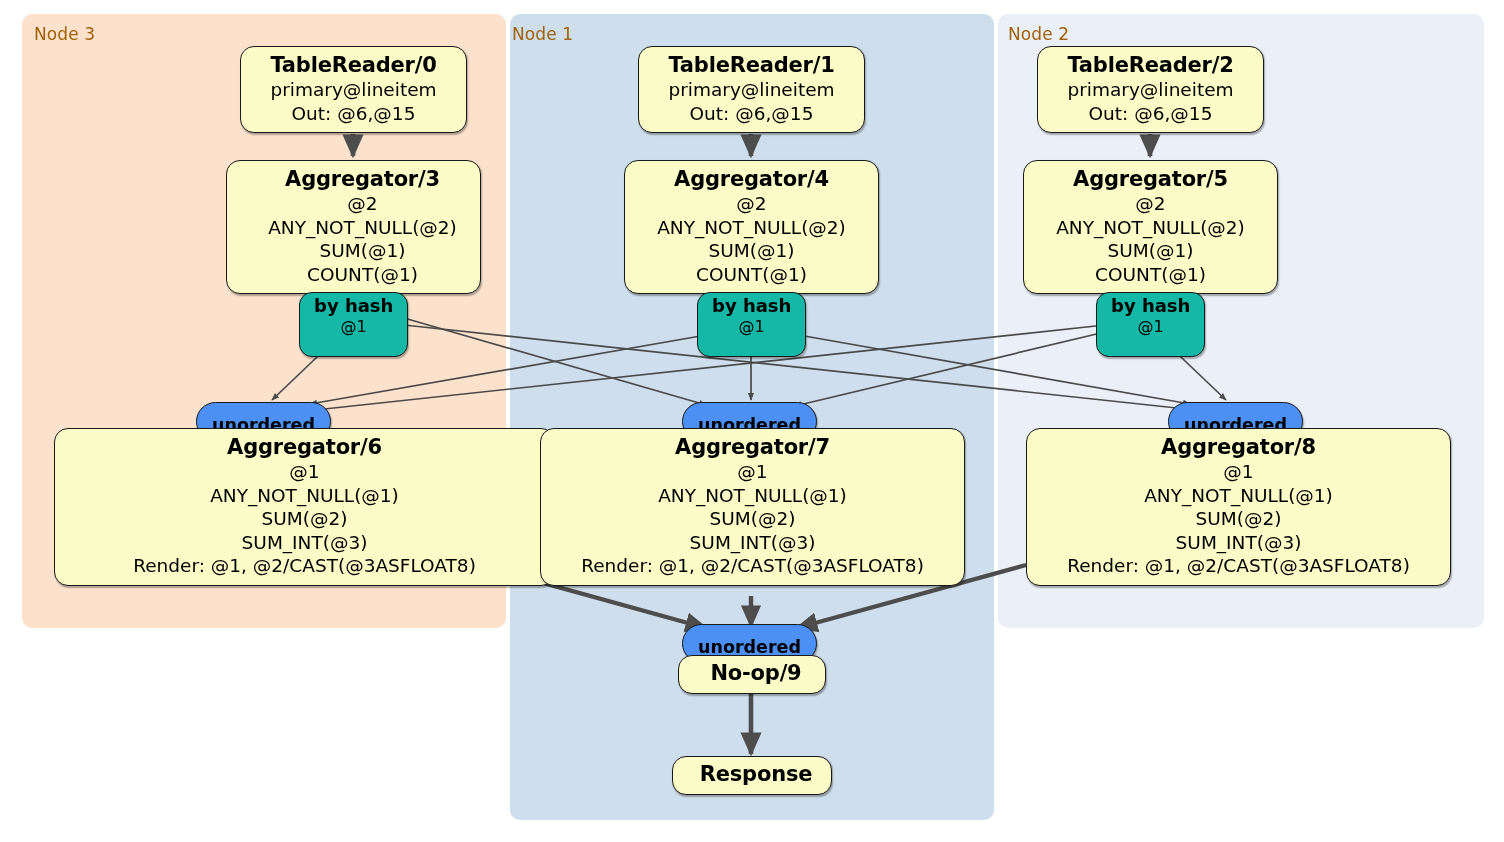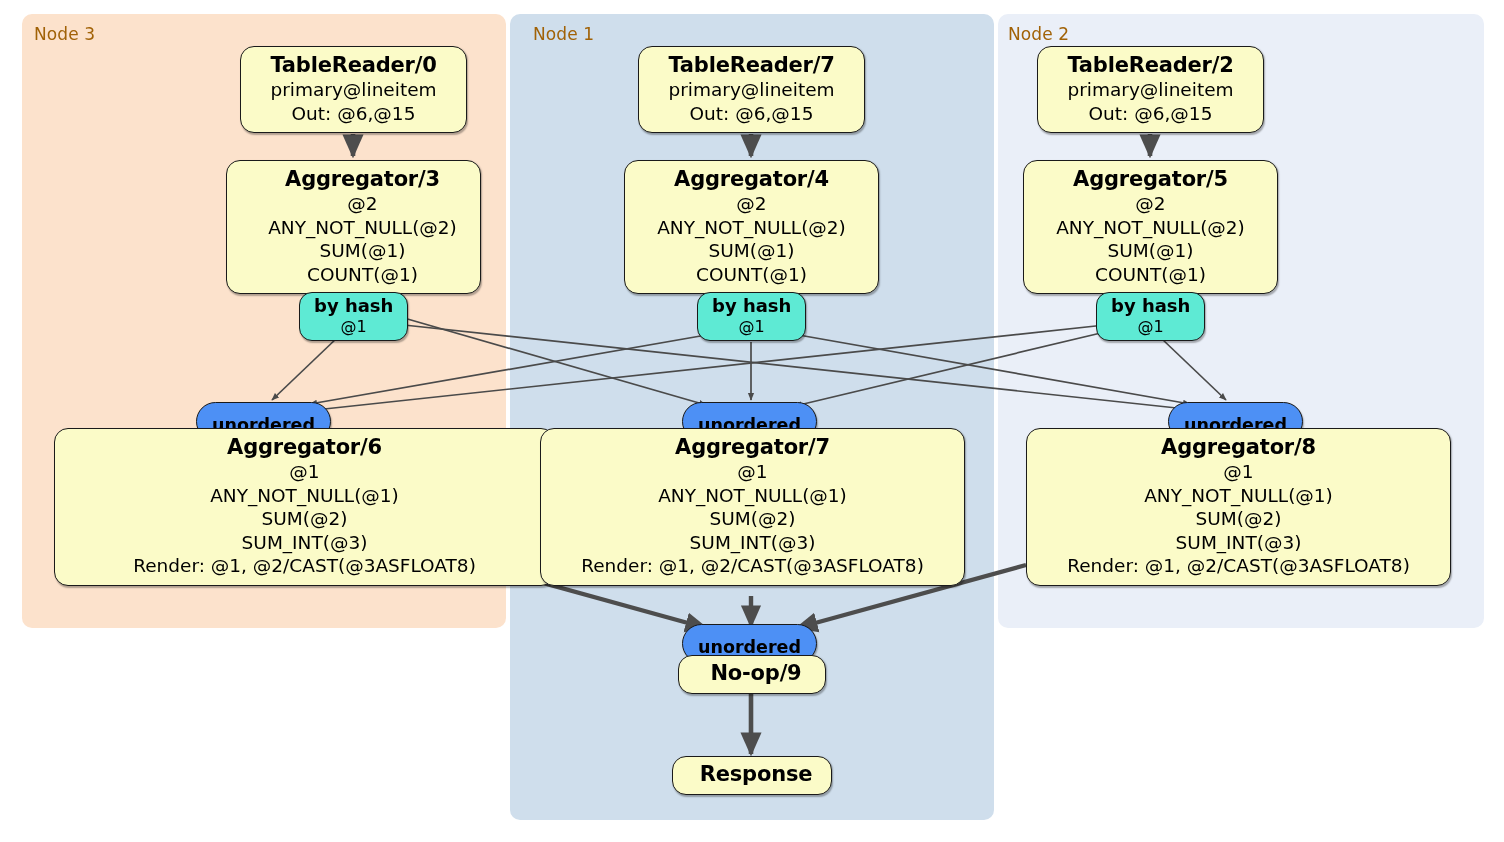--- a/index.html
+++ b/index.html
@@ -77,23 +77,23 @@
   
   .pill {
     position: absolute;
     box-sizing: border-box;
     border: 1.6px solid #1a1a1a;
     text-align: center;
     color: #000;
     box-shadow: 1px 1.5px 1.5px rgba(0,0,0,0.30);
   }
   .pill.hash {
-    background: #5eead4;
+    background: #14b8a6;
     border-radius: 13px;
-    padding: 2px 14px 4px 14px;
+    padding: 2px 14px 20px 14px;
   }
   .pill.hash .t1 {
     font-weight: bold;
     font-size: 18px;
     line-height: 22px;
     white-space: nowrap;
   }
   .pill.hash .t2 {
     font-size: 16px;
     line-height: 19px;
@@ -114,21 +114,21 @@
 </head>
 <body>
 
 <div id="canvas">
 
   <div class="region" style="left:22px; top:14px; width:484px; height:614px; background:#FCE2CC;"></div>
   <div class="region" style="left:510px; top:14px; width:484px; height:806px; background:#CFDEEC;"></div>
   <div class="region" style="left:998px; top:14px; width:486px; height:614px; background:#EAEFF8;"></div>
 
   <div class="region-label" style="left:34px; top:24px;">Node 3</div>
-  <div class="region-label" style="left:533px; top:24px;">Node 1</div>
+  <div class="region-label" style="left:512px; top:24px;">Node 1</div>
   <div class="region-label" style="left:1008px; top:24px;">Node 2</div>
 
   <svg id="edges" viewBox="0 0 1504 842" xmlns="http://www.w3.org/2000/svg">
     <defs>
       <marker id="arrowThick" viewBox="0 0 10 10" refX="9" refY="5" markerWidth="5.2" markerHeight="5.2" orient="auto-start-reverse">
         <path d="M 0 0.6 L 10 5 L 0 9.4 z" fill="#4D4D4D"></path>
       </marker>
       <marker id="arrowThin" viewBox="0 0 10 10" refX="9" refY="5" markerWidth="4.6" markerHeight="4.6" orient="auto-start-reverse">
         <path d="M 0 1 L 10 5 L 0 9 z" fill="#4a4a4a"></path>
       </marker>
@@ -192,21 +192,21 @@
   <div class="proc" style="left:54px; top:428px; width:501px;">
     <div class="title">Aggregator/6</div>
     <div class="line">@1</div>
     <div class="line">ANY_NOT_NULL(@1)</div>
     <div class="line">SUM(@2)</div>
     <div class="line">SUM_INT(@3)</div>
     <div class="line">Render: @1, @2/CAST(@3ASFLOAT8)</div>
   </div>
 
   <div class="proc" style="left:638px; top:46px; width:227px;">
-    <div class="title">TableReader/7</div>
+    <div class="title">TableReader/1</div>
     <div class="line">primary@lineitem</div>
     <div class="line">Out: @6,@15</div>
   </div>
 
   <div class="proc" style="left:624px; top:160px; width:255px;">
     <div class="title">Aggregator/4</div>
     <div class="line">@2</div>
     <div class="line">ANY_NOT_NULL(@2)</div>
     <div class="line">SUM(@1)</div>
     <div class="line">COUNT(@1)</div>

